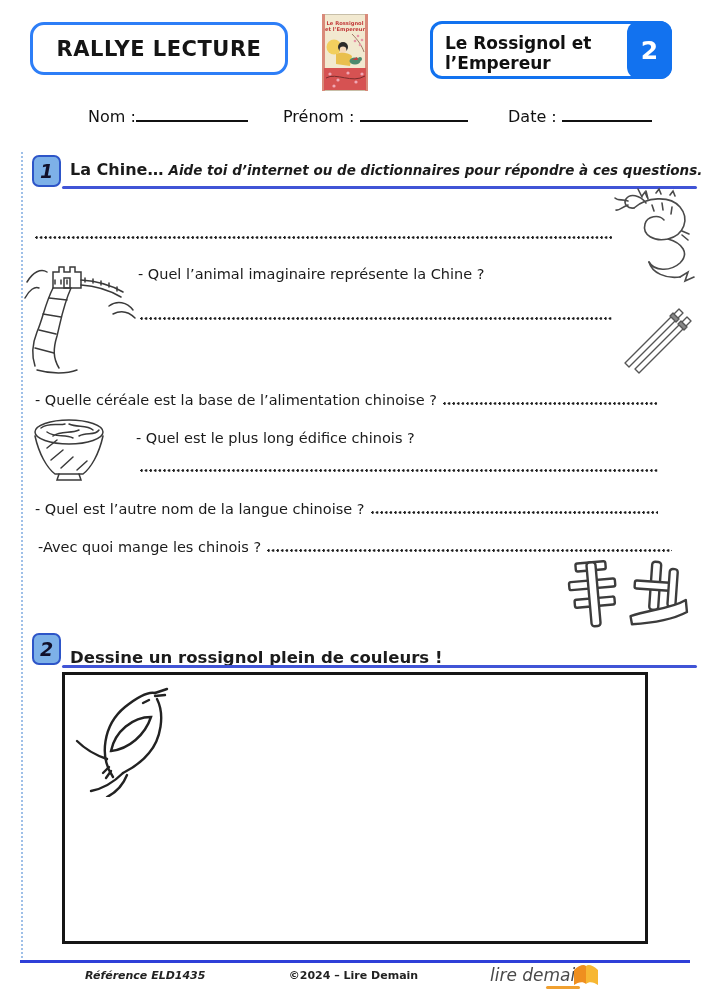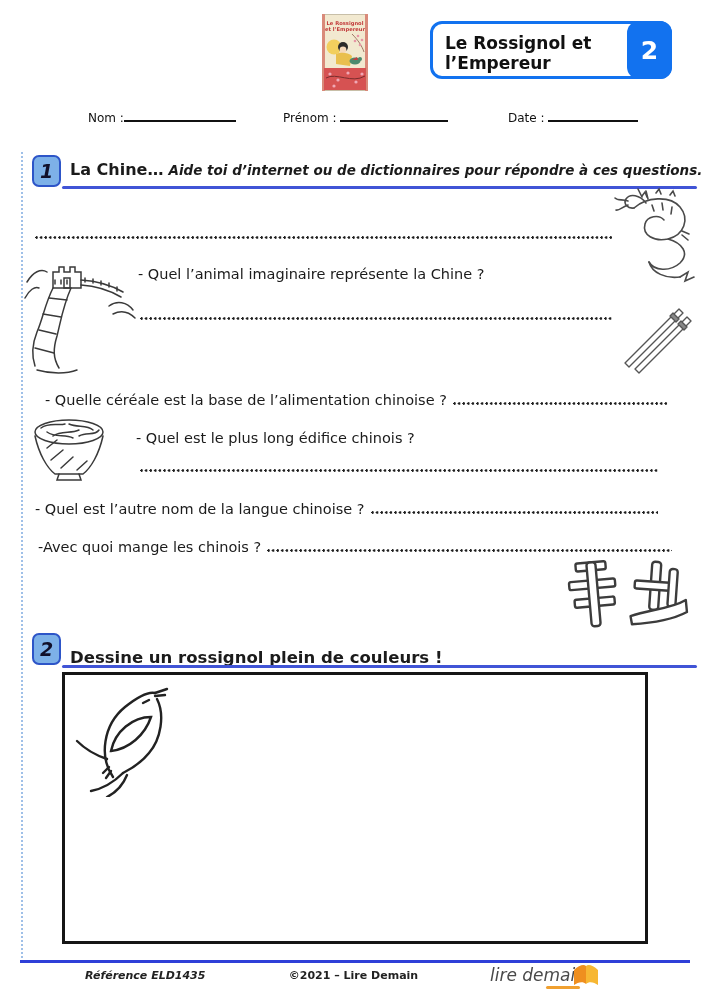--- a/index.html
+++ b/index.html
@@ -11,21 +11,21 @@
               border-radius:14px;display:flex;align-items:center;justify-content:center;box-sizing:border-box;}
   .rallye-box span{font-weight:bold;font-size:21px;letter-spacing:.5px;color:#151515;}
   .cover{position:absolute;left:322px;top:14px;width:46px;height:77px;}
   .title-box{position:absolute;left:430px;top:21px;width:242px;height:58px;border:3px solid #1272ef;
              border-radius:12px;box-sizing:border-box;background:#fff;}
   .title-box .ttl{position:absolute;left:12px;top:9px;font-weight:bold;font-size:17px;line-height:1.18;color:#111;}
   .num-tab{position:absolute;right:-3px;top:-3px;width:45px;height:58px;background:#1272ef;border-radius:12px;
            display:flex;align-items:center;justify-content:center;color:#fff;font-weight:bold;font-size:25px;}
 
   
-  .ident{position:absolute;top:107px;font-size:12px;color:#111;white-space:nowrap;}
+  .ident{position:absolute;top:107px;font-size:16px;color:#111;white-space:nowrap;}
   .blank{display:inline-block;border-bottom:2px solid #111;height:13px;vertical-align:baseline;}
 
   
   .vguide{position:absolute;left:21px;top:152px;height:810px;width:0;border-left:2px dotted #9fc0e8;}
   .sec-badge{position:absolute;width:29px;height:32px;background:#7db1e8;border:2.5px solid #2d55c8;border-radius:7px;
              box-sizing:border-box;display:flex;align-items:center;justify-content:center;
              font-style:italic;font-weight:bold;font-size:19px;color:#10102a;}
   .sec-underline{position:absolute;height:3px;background:#4054d6;border-radius:2px;}
   .sec1-title{position:absolute;left:70px;top:160px;white-space:nowrap;}
   .sec1-title .t{font-weight:bold;font-size:16px;}
@@ -54,20 +54,23 @@
   .logo{position:absolute;left:490px;top:960px;width:110px;height:34px;}
   .logo .lt{position:absolute;left:0;top:5px;font-style:italic;font-size:17px;color:#4a4a4a;white-space:nowrap;}
   .logo svg{position:absolute;left:82px;top:2px;}
   .logo .tag{position:absolute;left:56px;top:26px;width:34px;height:3px;background:#f0a030;border-radius:2px;}
 </style>
 </head>
 <body>
 
 <div class="page">
 
+  <div class="rallye-box">
+    <span>RALLYE LECTURE</span>
+  </div>
 
   <div class="cover">
     <svg width="46" height="77" viewBox="0 0 46 77">
       <rect x="0.5" y="0.5" width="45" height="76" fill="#f2e9d0" stroke="#c8bfa8"></rect>
       <rect x="0" y="0" width="3" height="77" fill="#d98a7a"></rect>
       <rect x="43" y="0" width="3" height="77" fill="#d98a7a"></rect>
       <text x="23" y="11" text-anchor="middle" font-size="5.2" font-weight="bold" fill="#c23b3b">Le Rossignol</text>
       <text x="23" y="17" text-anchor="middle" font-size="5.2" font-weight="bold" fill="#c23b3b">et l’Empereur</text>
       <path d="M30 20 C36 26 40 32 42 38" stroke="#8a5a4a" stroke-width="0.8" fill="none"></path>
       <circle cx="36" cy="22" r="1.3" fill="#e795a5"></circle>
@@ -169,21 +172,21 @@
     <svg width="75" height="72" viewBox="0 0 75 72">
       <g stroke="#555" stroke-width="1.4" fill="#fff" stroke-linejoin="round">
         <path d="M62 4 L8 58 L12 62 L66 8 Z"></path>
         <path d="M56 8 L62 14 L59 17 L53 11 Z" fill="#888"></path>
         <path d="M70 12 L18 64 L22 68 L74 16 Z"></path>
         <path d="M64 16 L70 22 L67 25 L61 19 Z" fill="#888"></path>
       </g>
     </svg>
   </div>
 
-  <div class="q qrow" style="left:45px;top:392px;width:623px;">
+  <div class="q qrow" style="left:35px;top:392px;width:623px;">
     <span>- Quelle céréale est la base de l’alimentation chinoise ?</span>
     <span class="dots-fill"></span>
   </div>
 
   <div class="illus" style="left:29px;top:412px;">
     <svg width="80" height="72" viewBox="0 0 80 72">
       <g stroke="#3a3a3a" stroke-width="1.5" fill="none" stroke-linecap="round">
         <ellipse cx="40" cy="20" rx="34" ry="12" fill="#fff"></ellipse>
         <path d="M12 16 C20 10 30 14 36 12 M24 24 C32 18 42 22 50 18 M40 12 C48 16 58 12 64 18 M18 20 C26 26 36 22 44 26 M50 24 C58 20 66 24 70 18"></path>
         <path d="M6 24 C10 42 18 56 26 62 L54 62 C62 56 70 42 74 24"></path>
@@ -244,21 +247,21 @@
         <path d="M50 94 C40 104 28 110 18 112"></path>
         <path d="M54 96 C50 106 42 114 34 118"></path>
         <path d="M34 80 C22 76 12 70 4 62"></path>
         <path d="M36 88 l-6 6 M38 92 l-5 7"></path>
       </g>
     </svg>
   </div>
 
   <div class="foot-line"></div>
   <div class="foot-txt" style="left:85px;font-style:italic;">Référence ELD1435</div>
-  <div class="foot-txt foot-center">©2021 – Lire Demain</div>
+  <div class="foot-txt foot-center">©2024 – Lire Demain</div>
   <div class="logo">
     <span class="lt">lire demain</span>
     <svg width="28" height="26" viewBox="0 0 28 26">
       <path d="M2 8 C7 3 12 2 14 4 L14 22 C11 19 6 20 2 23 Z" fill="#ef8f1f"></path>
       <path d="M26 8 C21 3 16 2 14 4 L14 22 C17 19 22 20 26 23 Z" fill="#f7b733"></path>
     </svg>
     <span class="tag"></span>
   </div>
 
 </div>

